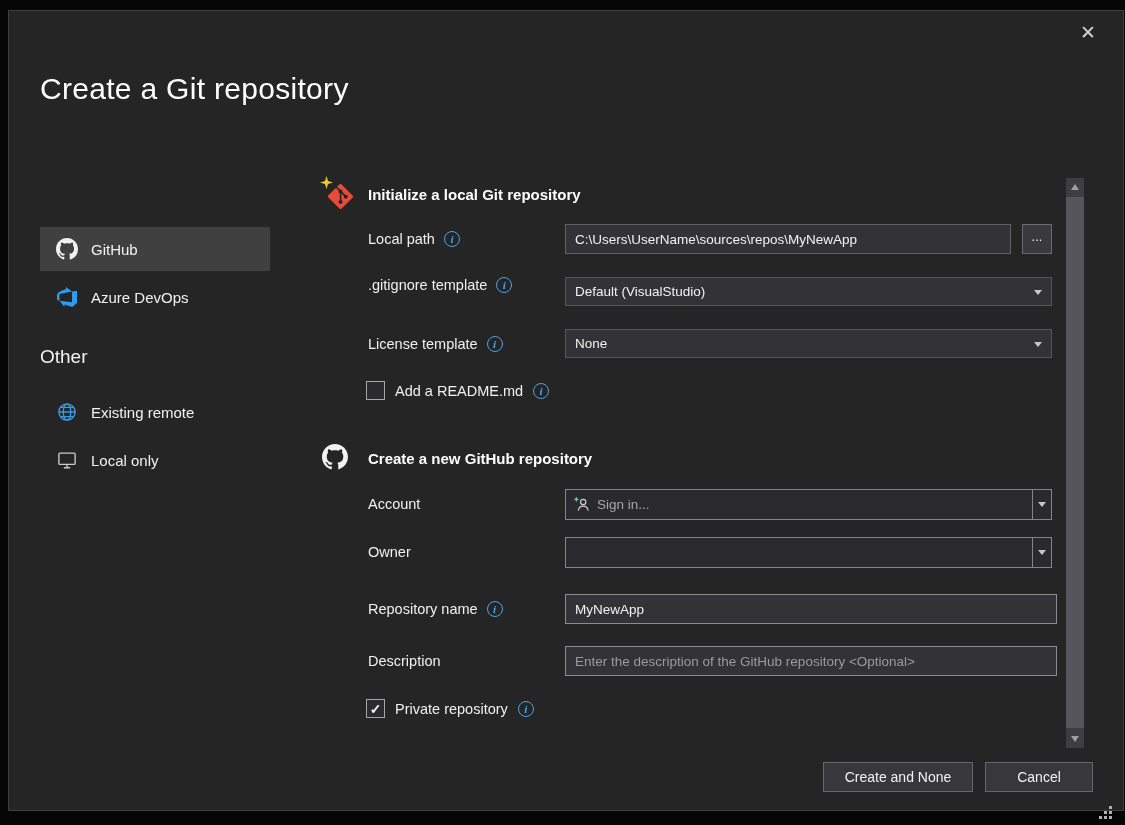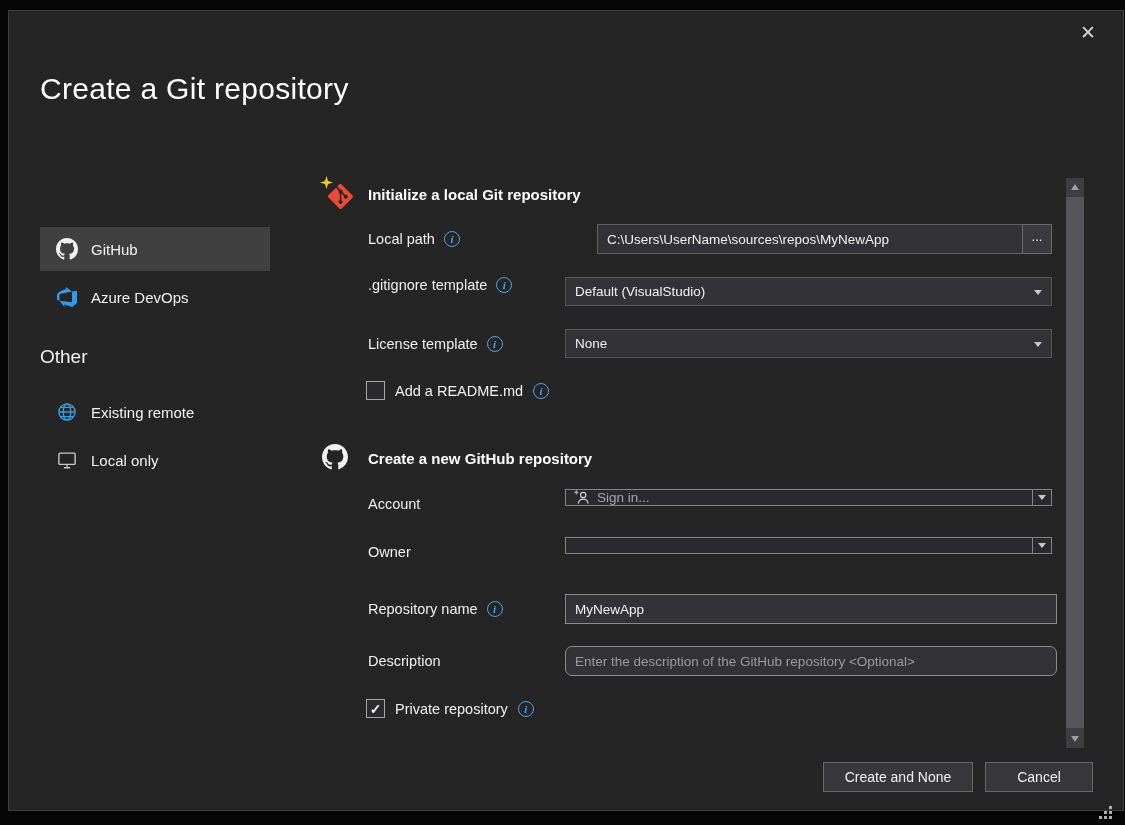--- a/index.html
+++ b/index.html
@@ -66,21 +66,21 @@
     display:flex; align-items:center; padding:0 9px; color:#f1f1f1;
     font-size:13.5px; cursor:pointer;
   }
   .dropdown .caret { position:absolute; right:9px; top:12px; }
   .caret {
     width:0; height:0;
     border-left:4px solid transparent; border-right:4px solid transparent;
     border-top:5px solid #c8c8c8;
   }
   .combo {
-    position:absolute; height:17px; background:#2a2a2e; border:1px solid #84848c;
+    position:absolute; height:31px; background:#2a2a2e; border:1px solid #84848c;
     display:flex; align-items:center; gap:7px; padding:0 7px;
     color:#a6a6a6; font-size:13.5px; cursor:pointer;
   }
   .arrow-box {
     position:absolute; right:0; top:0; bottom:0; width:19px;
     border-left:1px solid #84848c;
     display:flex; align-items:center; justify-content:center; cursor:pointer;
   }
   
   .check-row {
@@ -193,21 +193,21 @@
     <svg style="position:absolute; left:0; top:0;" width="13" height="13" viewBox="0 0 12 12">
         <path fill="#f2cb1d" d="M6 0l1.4 4.6L12 6 7.4 7.4 6 12 4.6 7.4 0 6l4.6-1.4z"></path>
       </svg>
   </span>
   <div class="section-title" style="left:368px; top:186px;">Initialize a local Git repository</div>
 
   <div class="lbl-row" style="left:368px; top:224px;">
     <span>Local path</span>
     <span class="info-ic">i</span>
   </div>
-  <input class="text-input dim" style="left: 565px; top: 224px; width: 446px; margin-left: 32px;" value="C:\Users\UserName\sources\repos\MyNewApp">
+  <input class="text-input dim" style="left: 565px; top: 224px; width: 446px;" value="C:\Users\UserName\sources\repos\MyNewApp">
   <button class="browse-btn" style="left:1022px; top:224px; width:30px; height:30px;">...</button>
 
   <div class="lbl-row" style="left:368px; top:270px; height:29px;">
     <span>.gitignore template</span>
     <span class="info-ic">i</span>
   </div>
   <div class="dropdown" style="left:565px; top:277px; width:487px;">
     <span>Default (VisualStudio)</span>
     <span class="caret"></span>
   </div>
@@ -263,21 +263,21 @@
 
   <div class="lbl-row" style="left:368px; top:594px;">
     <span>Repository name</span>
     <span class="info-ic">i</span>
   </div>
   <input class="text-input" style="left: 565px; top: 594px; width: 492px;" value="MyNewApp">
 
   <div class="lbl-row" style="left:368px; top:646px;">
     <span>Description</span>
   </div>
-  <input class="text-input" style="left: 565px; top: 646px; width: 492px; border-radius: 7px;" placeholder="Enter the description of the GitHub repository &lt;Optional&gt;">
+  <input class="text-input" style="left: 565px; top: 646px; width: 492px;" placeholder="Enter the description of the GitHub repository &lt;Optional&gt;">
 
   <div class="check-row" style="left:366px; top:699px;">
     <span class="checkbox">✓</span>
     <span>Private repository</span>
     <span class="info-ic">i</span>
   </div>
 
   <div class="scrollbar">
     <div class="sb-btn up">
         <span class="tri-up"></span>

